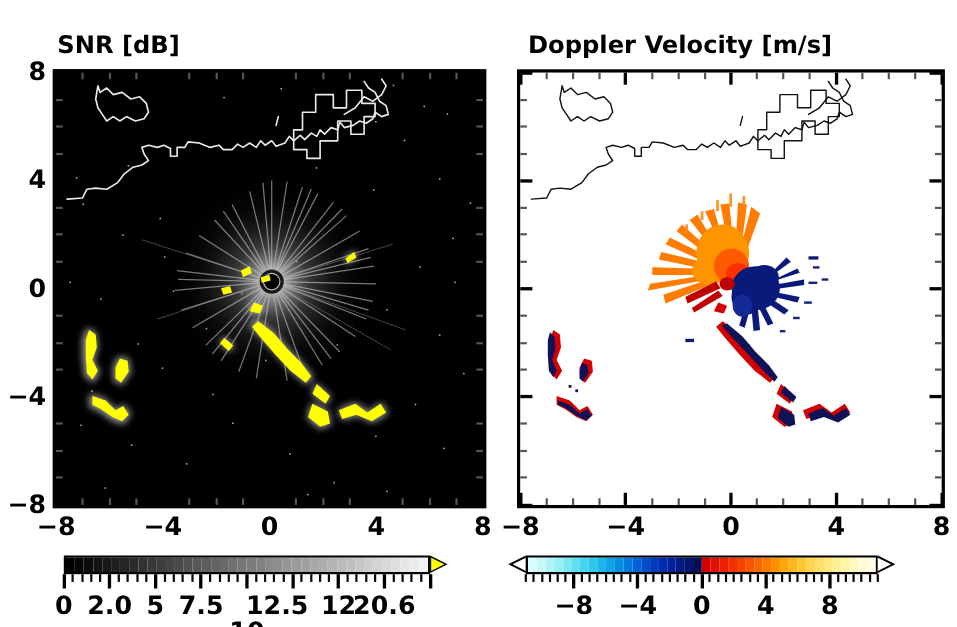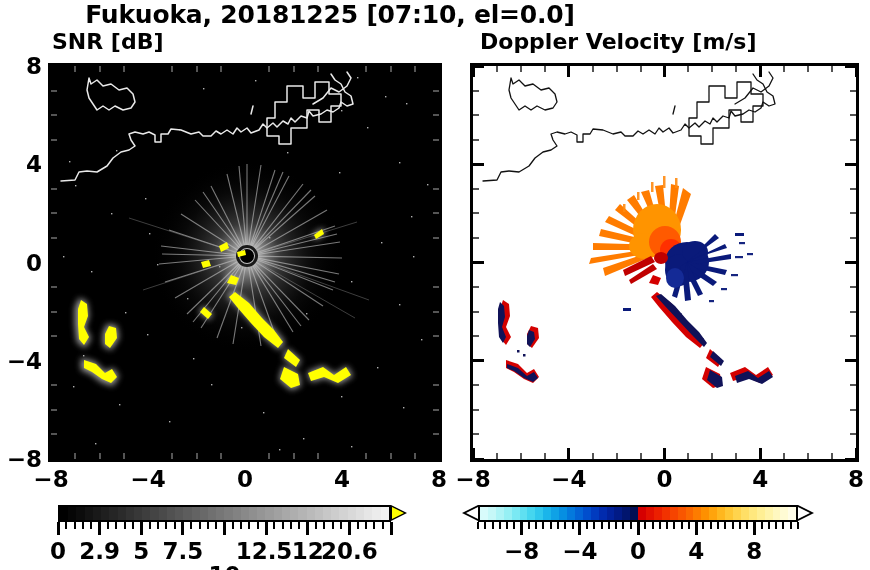--- a/index.html
+++ b/index.html
@@ -110,21 +110,20 @@
     position: absolute;
     width: 0; height: 0;
     top: 0;
   }
 </style>
 </head>
 <body>
 
 <div class="figure">
 
-  <div class="main-title">Fukuoka, 20181225 [07:10, el=0.0]</div>
 
   <div class="panel-title" id="snr-title">SNR [dB]</div>
   <div class="panel-title" id="dop-title">Doppler Velocity [m/s]</div>
 
   <div class="panel" id="snr-panel">
     <div class="plot-inner">
       <svg class="plot-svg" viewBox="0 0 388 393" preserveAspectRatio="none">
         <defs>
           <radialGradient id="spokeGlow" cx="50%" cy="50%" r="50%">
             <stop offset="0%" stop-color="#ffffff" stop-opacity="0.95"></stop>
@@ -672,25 +671,25 @@
         <div class="cb-tick minor" style="left: 282.05px;"></div>
         <div class="cb-tick major" style="left: 289.875px;"></div>
         <div class="cb-tick minor" style="left: 298.7px;"></div>
         <div class="cb-tick minor" style="left: 307.025px;"></div>
         <div class="cb-tick minor" style="left: 315.35px;"></div>
         <div class="cb-tick minor" style="left: 323.675px;"></div>
         <div class="cb-tick major" style="left: 331.5px;"></div>
       </div>
     <div id="snr-cbar-labels">
         <div class="cb-label" style="left: 58px; top: 538px;">0</div>
-        <div class="cb-label" style="left: 99.625px; top: 538px;">2.9</div>
+        <div class="cb-label" style="left: 99.625px; top: 538px;">2.0</div>
         <div class="cb-label" style="left: 141.25px; top: 538px;">5</div>
         <div class="cb-label" style="left: 182.875px; top: 538px;">7.5</div>
         <div class="cb-label" style="left: 224.5px; top: 562px;">10</div>
-        <div class="cb-label" style="left: 264px; top: 538px;">12.5</div>
+        <div class="cb-label" style="left: 252px; top: 538px;">12.5</div>
         <div class="cb-label" style="left: 307.75px; top: 538px;">12</div>
         <div class="cb-label" style="left: 349.375px; top: 538px;">20.6</div>
       </div>
   </div>
 
   <div class="cbar-wrap">
     <div class="arrow-left" id="dop-cbar-arrow-l" style="left:462px; top:505px;
          border-top:8.5px solid transparent; border-bottom:8.5px solid transparent; border-right:16px solid #000;"></div>
     <div class="arrow-left" style="left:466px; top:507px;
          border-top:6.5px solid transparent; border-bottom:6.5px solid transparent; border-right:12px solid #ffffff;"></div>

